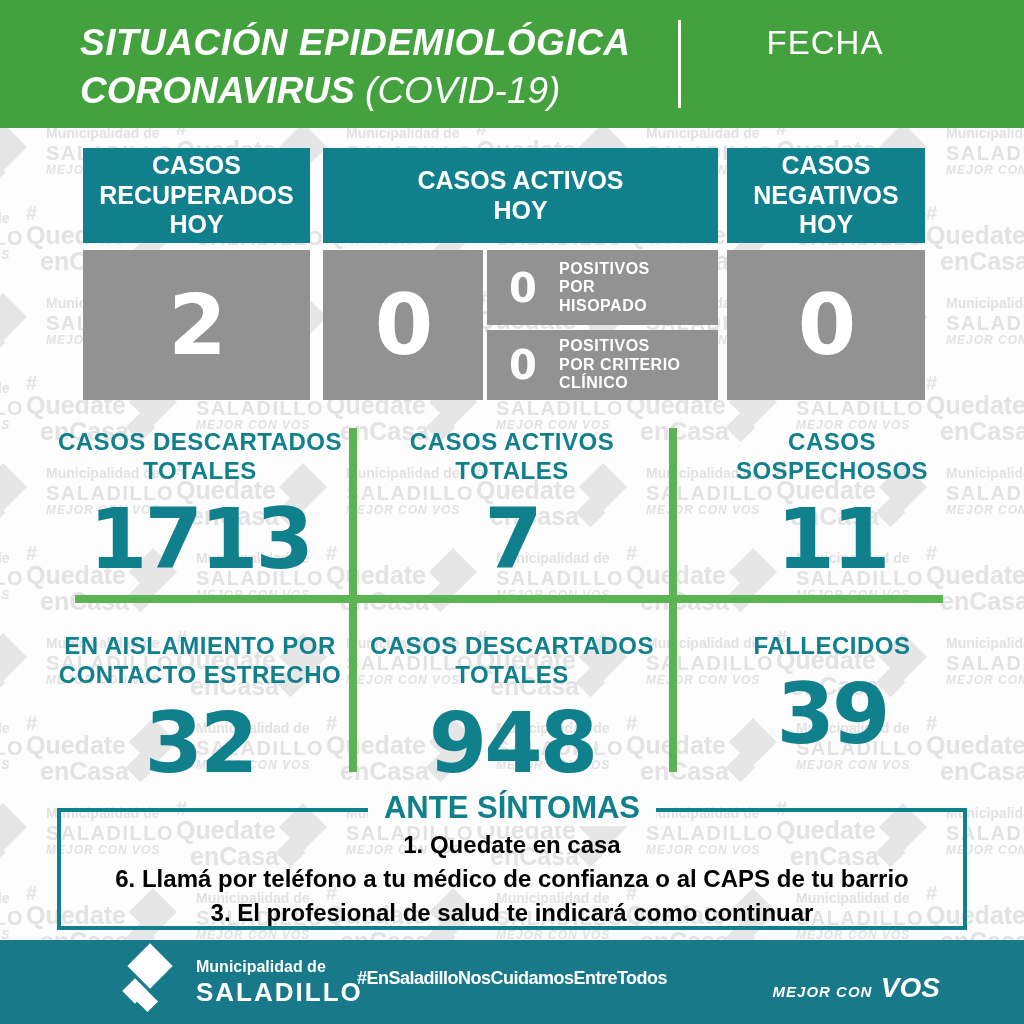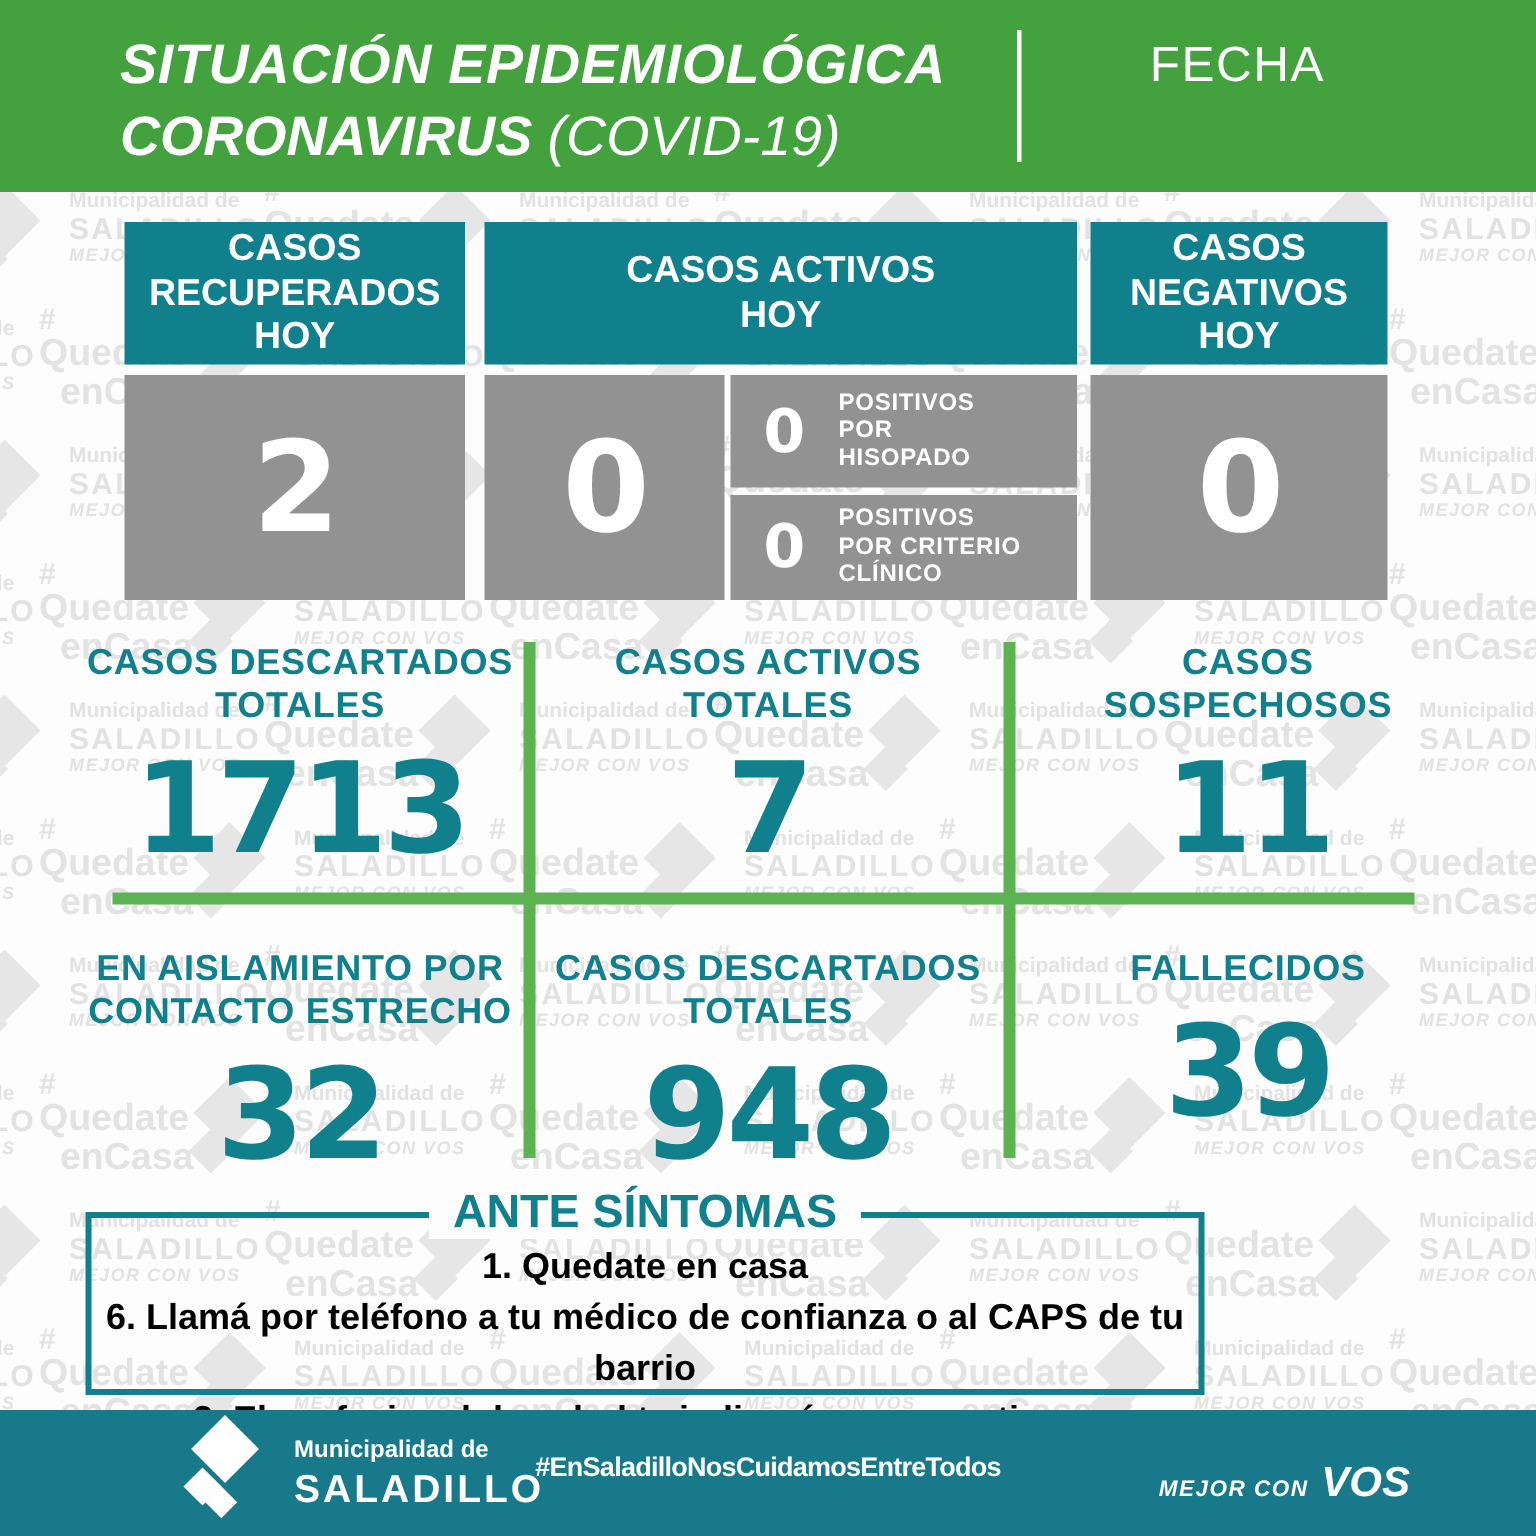--- a/index.html
+++ b/index.html
@@ -65,21 +65,21 @@
   .cell-c1 { left:50px;  width:300px; }
   .cell-c2 { left:362px; width:300px; }
   .cell-c3 { left:682px; width:300px; }
 
   .vline { width:8px; background:#5bb351; top:428px; height:344px; }
   .vline-1 { left:349px; }
   .vline-2 { left:669px; }
   .hline { left:75px; top:595px; width:868px; height:8px; background:#5bb351; }
 
   
-  .symptoms { left:57px; top:808px; width:746px; height:122px; border:4px solid #11808d; }
+  .symptoms { left:57px; top:808px; width:910px; height:122px; border:4px solid #11808d; }
   .symptoms-title { position:absolute; left:50%; top:-22px; transform:translateX(-50%); background:#fdfdfd; padding:0 16px; color:#11808d; font-weight:bold; font-size:31px; white-space:nowrap; }
   .symptoms-items { position:absolute; left:0; right:0; top:16px; text-align:center; color:#000000; font-weight:bold; font-size:24px; line-height:34px; }
 
   
   .footer { left:0; top:940px; width:1024px; height:84px; background:#17798a; color:#fff; }
   .logo { position:absolute; left:118px; top:8px; width:66px; height:68px; }
   .logo::before { content:""; position:absolute; left:16px; top:2px; width:32px; height:32px; background:#fff; transform:rotate(45deg); }
   .logo i { position:absolute; background:#fff; transform:rotate(45deg); }
   .logo .d2 { left:8px;  top:34px; width:18px; height:18px; }
   .logo .d3 { left:22px; top:46px; width:15px; height:15px; }

